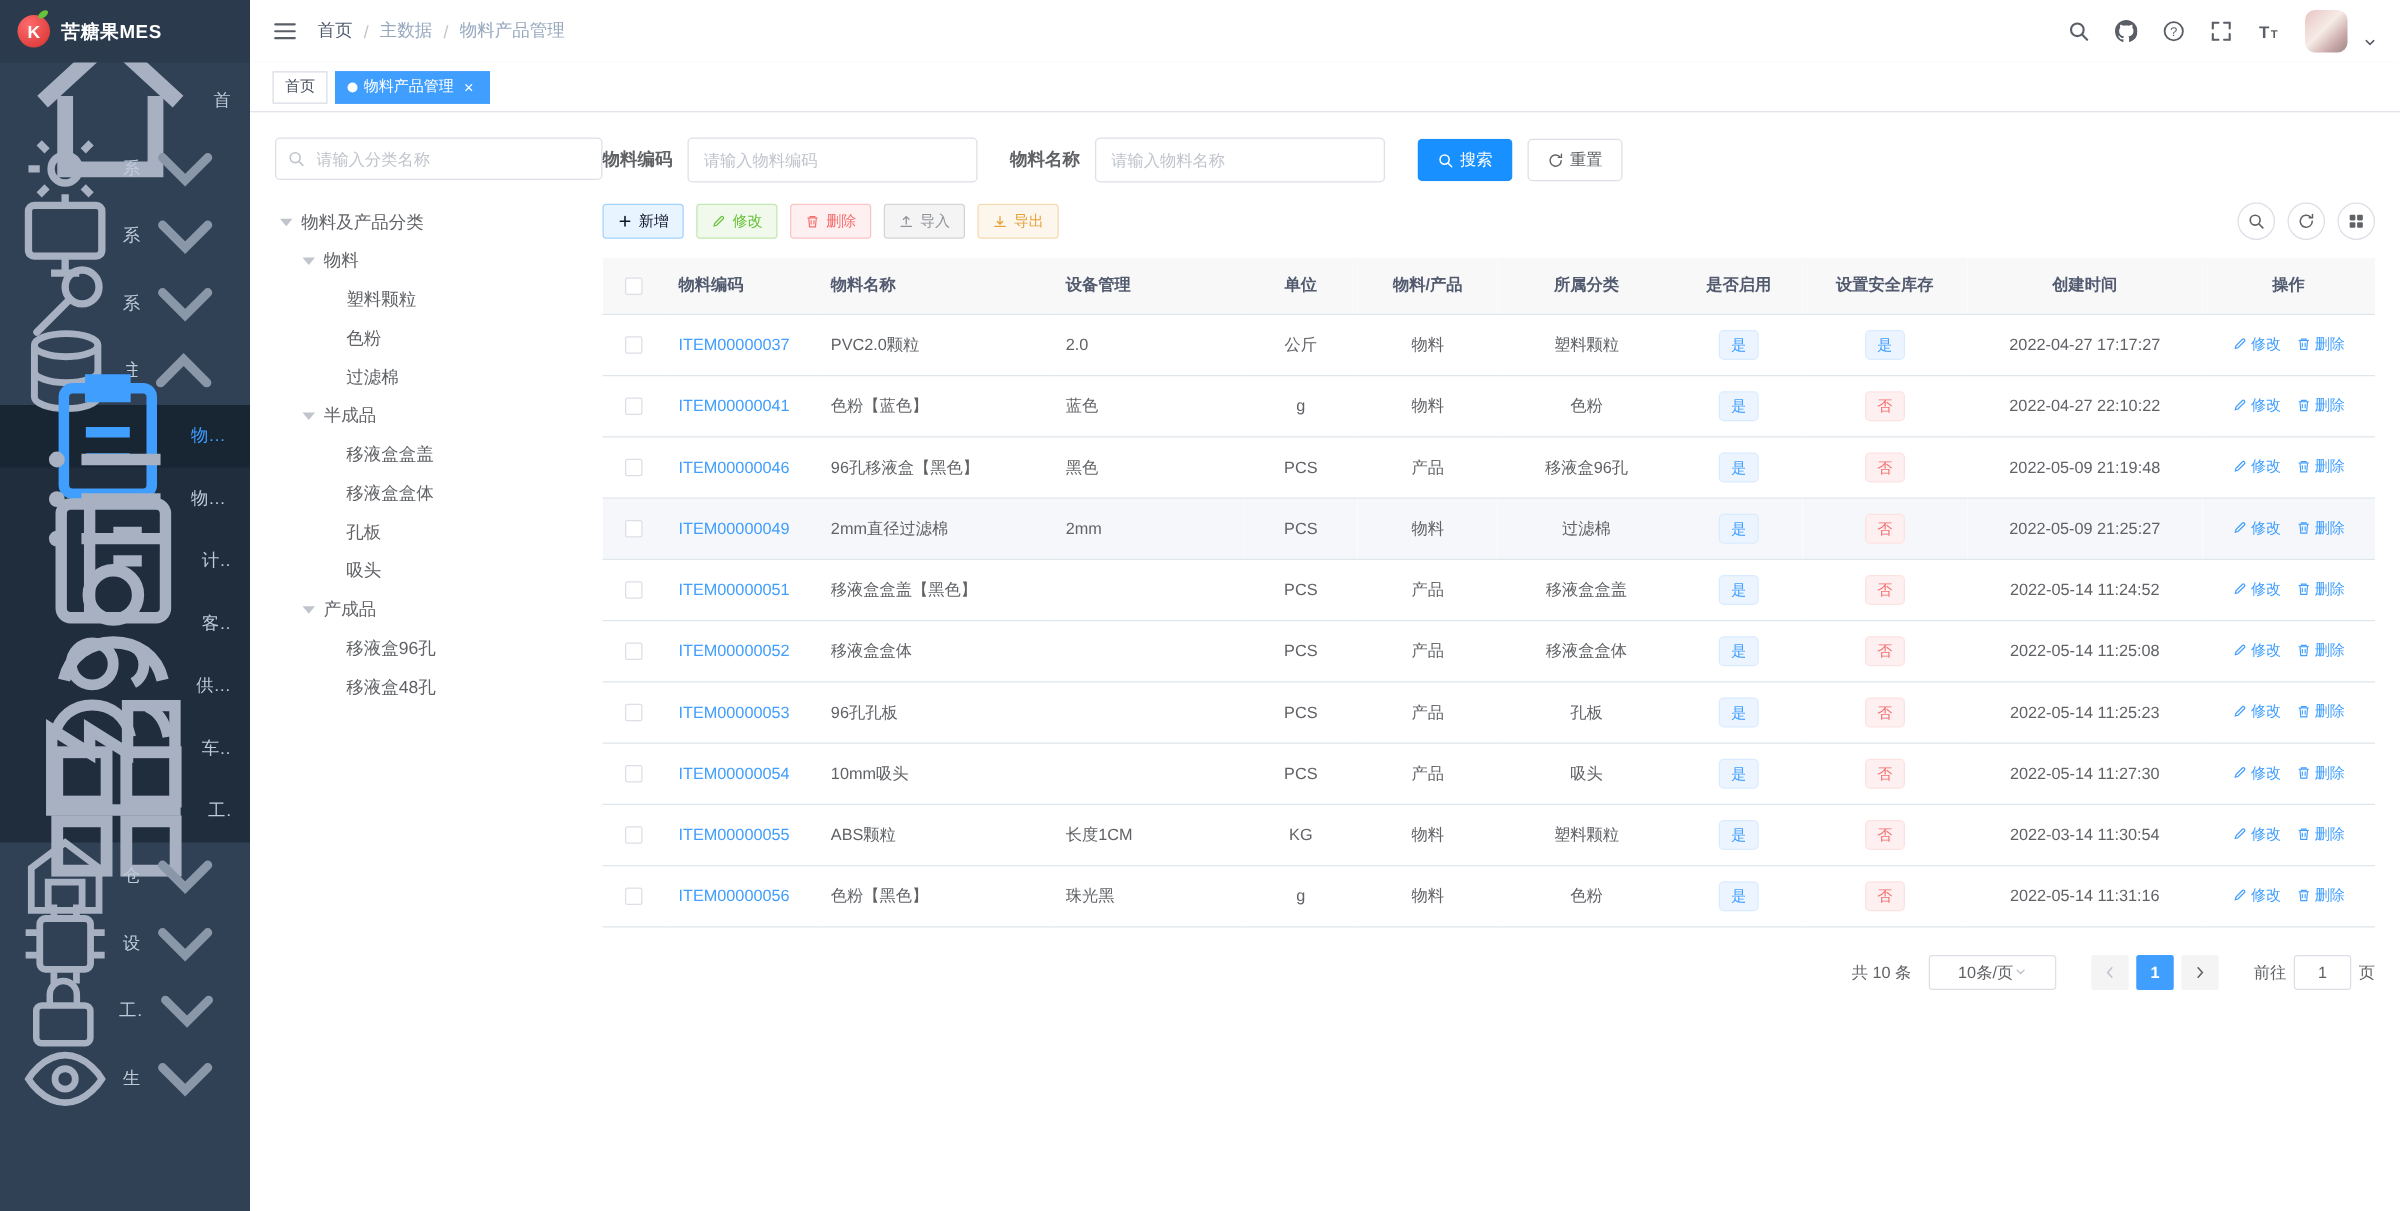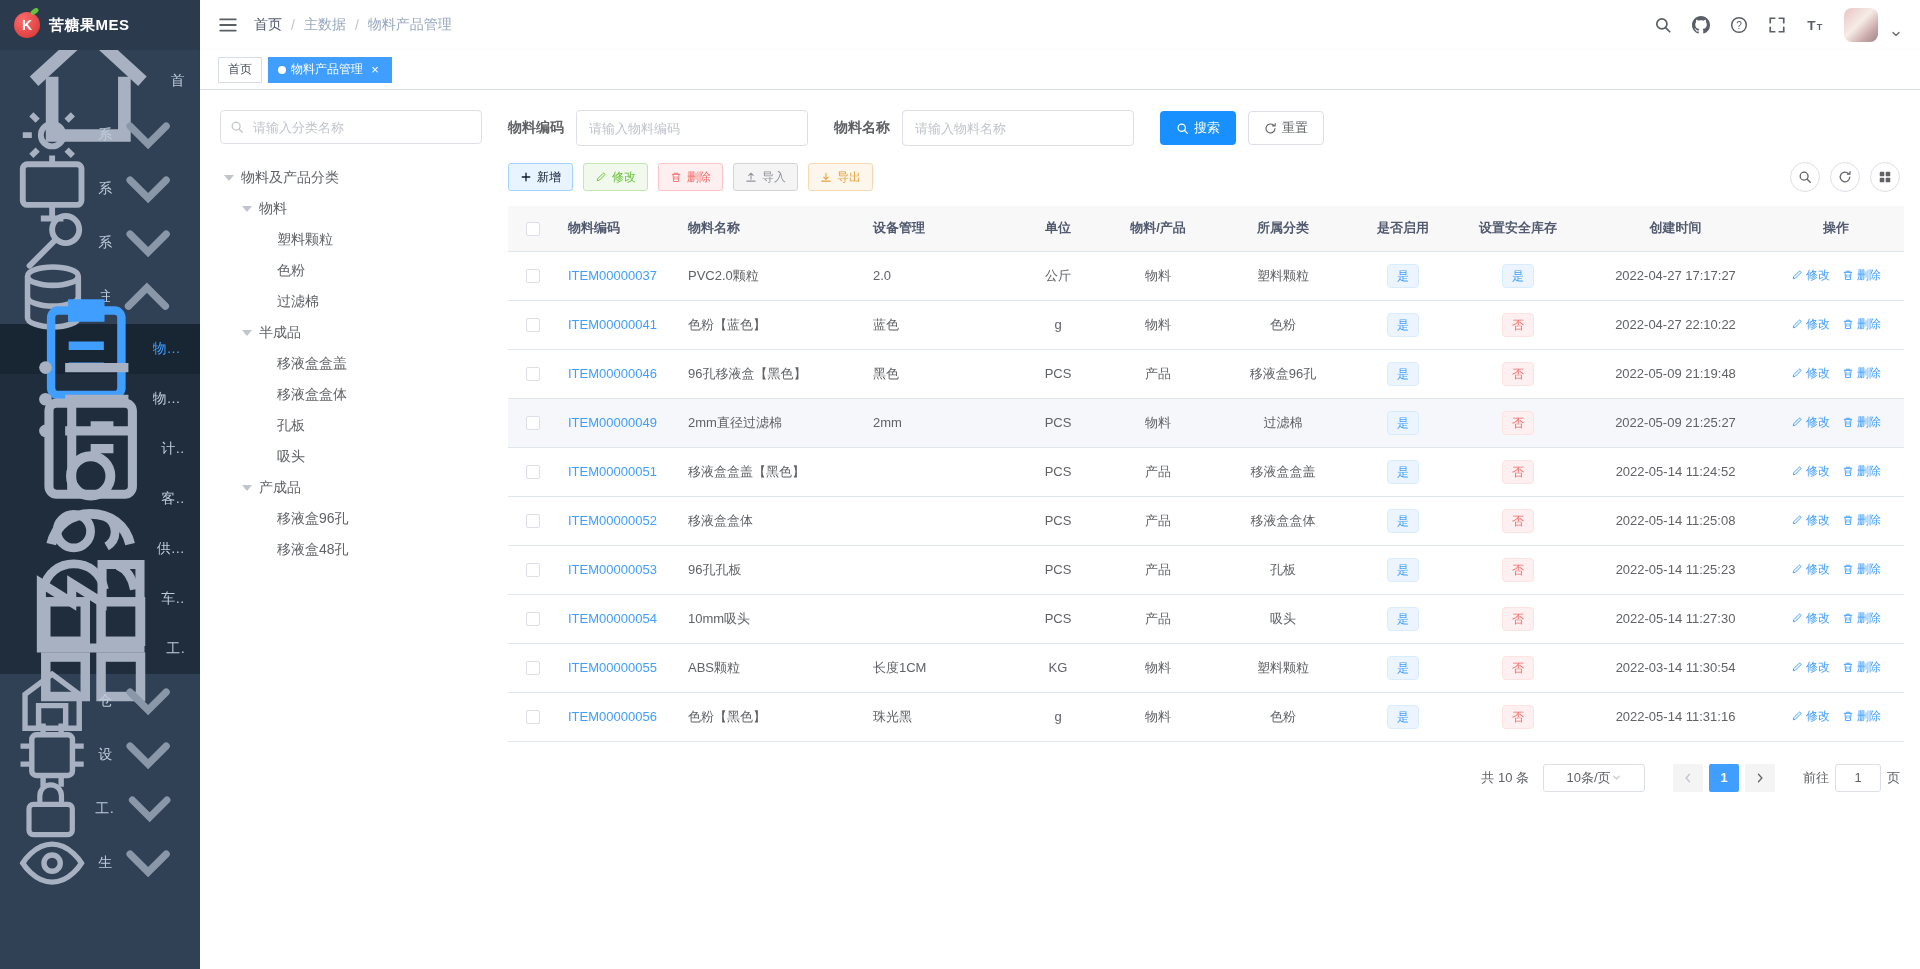--- a/index.html
+++ b/index.html
@@ -37,21 +37,21 @@
   .tb-icon{width:18px;height:18px;cursor:pointer;display:flex}
   .avatar{width:34px;height:34px;border-radius:8px;cursor:pointer;background:linear-gradient(135deg,#e8c4c4 0%,#f6ece6 45%,#caa9a9 75%,#9a8888 100%)}
   .caret-sm{width:12px;height:12px;color:#5a5e66;cursor:pointer;display:flex;align-self:flex-end;margin-left:-8px;margin-bottom:2px}
 
   .tagbar{height:40px;min-height:40px;display:flex;align-items:center;gap:6px;padding:0 18px;background:#fff;border-bottom:1px solid #d8dce5;box-shadow:0 1px 3px rgba(0,21,41,.08)}
   .tag{height:26px;display:inline-flex;align-items:center;gap:5px;padding:0 9px;border:1px solid #d8dce5;font-size:12px;color:#495060;background:#fff;cursor:pointer}
   .tag .dot{width:8px;height:8px;border-radius:50%;background:#fff}
   .tag.active{background:#409eff;border-color:#409eff;color:#fff}
   .tag-close{font-size:13px;width:14px;height:14px;border-radius:50%;display:flex;align-items:center;justify-content:center;line-height:1}
 
-  .content{flex:1;display:flex;padding:20px;gap:26px;background:#fff;overflow:hidden}
+  .content{flex:1;display:flex;padding:20px;background:#fff;overflow:hidden}
 
   
   .left-panel{width:262px;flex-shrink:0}
   .tree-search{position:relative}
   .tree-search .ts-icon{position:absolute;left:10px;top:10px;width:14px;height:14px;color:#c0c4cc;display:flex}
   .tree-search input{width:100%;height:34px;border:1px solid #dcdfe6;border-radius:4px;padding:0 10px 0 32px;font-size:13px;color:#606266;outline:none}
   .tree-search input::placeholder{color:#c0c4cc}
   .tree{margin-top:18px;font-size:14px;color:#606266}
   .tree-node{height:31px;display:flex;align-items:center;cursor:pointer}
   .tcaret{width:0;height:0;border-left:5px solid transparent;border-right:5px solid transparent;border-top:6px solid #c0c4cc;margin-right:7px;flex-shrink:0}

